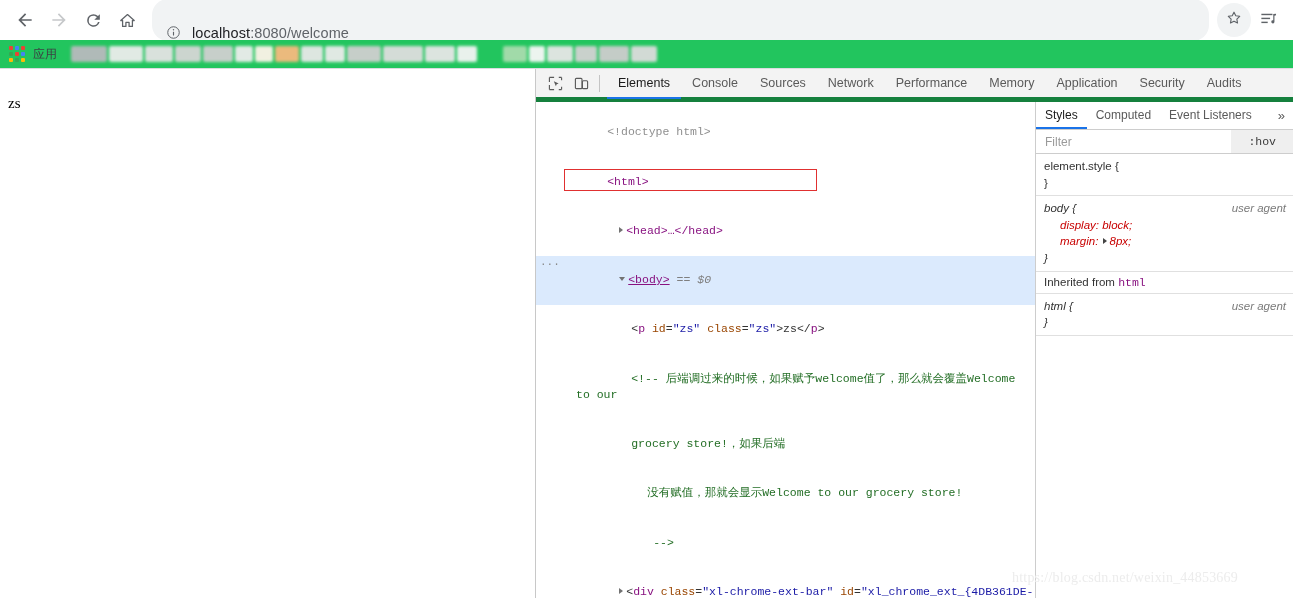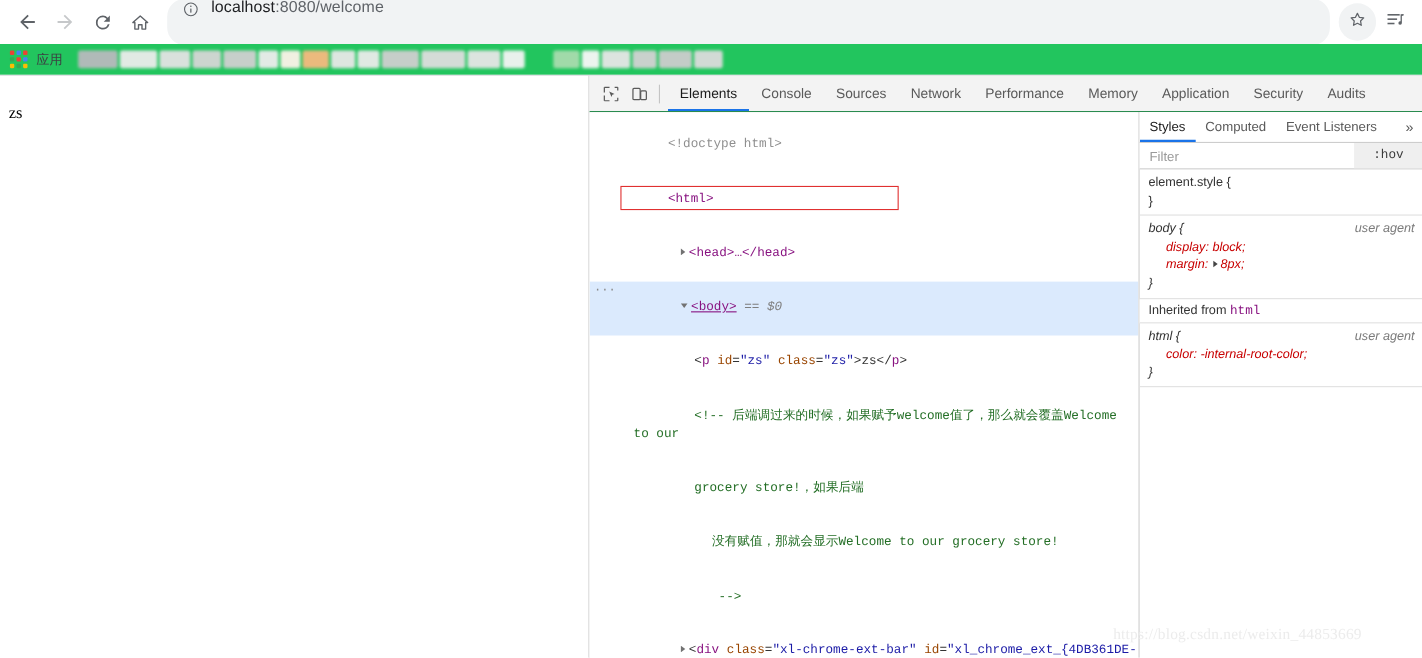--- a/index.html
+++ b/index.html
@@ -36,21 +36,21 @@
     cursor: pointer;
   }
   .nav-btn svg { display: block; }
 
   .omnibox {
     flex: 1 1 auto;
     height: 42px;
     margin-left: 8px; margin-right: 8px;
     background: #f1f3f4;
     border-radius: 16px;
-    display: flex; align-items: flex-start;
+    display: flex; align-items: flex-end;
     padding: 0 12px;
     cursor: text;
     position: relative;
     overflow: hidden;
   }
   .omni-info {
     width: 18px; height: 18px;
     margin-right: 10px;
     flex: 0 0 auto;
     display: flex; align-items: center; justify-content: center;
@@ -149,21 +149,21 @@
   .devtools {
     position: absolute; left: 536px; top: 69px;
     width: 757px; height: 529px;
     background: #ffffff;
     font-family: "Liberation Sans", sans-serif;
   }
   .dt-toolbar {
     position: absolute; left: 0; top: 0;
     width: 757px; height: 33px;
     display: flex; align-items: center;
-    border-bottom: 1px solid #15803d;
+    border-bottom: 5px solid #15803d;
     background: #f3f3f3;
   }
   .dt-icon-btn {
     width: 26px; height: 24px;
     display: flex; align-items: center; justify-content: center;
     cursor: pointer;
     flex: 0 0 auto;
   }
   .dt-icon-btn:first-child { margin-left: 6px; }
   .dt-divider {
@@ -539,21 +539,21 @@
 
       <div class="filter-row">
         <input class="filter-input" type="text" placeholder="Filter" style="">
         <div class="hov-btn">:hov</div>
       </div>
 
       <div id="css-rules">
           <div class="css-block"><span class="sel">element.style {</span><span class="indent-css" style="padding-left: 0px;">}</span></div>
           <div class="css-block css-ua"><span class="sel">body {</span><span class="ua-tag">user agent</span><span class="indent-css"><span class="prop">display: </span><span class="val">block;</span></span><span class="indent-css"><span class="prop">margin: </span><span class="expand-tri"></span><span class="val">8px;</span></span><span class="indent-css" style="padding-left: 0px;">}</span></div>
           <div class="inh-row"><span>Inherited from </span><span class="mono">html</span></div>
-          <div class="css-block css-ua"><span class="sel">html {</span><span class="ua-tag">user agent</span><span class="indent-css"><span class="prop">color: </span><span class="val">-internal-root-color;</span></span><span class="indent-css" style="padding-left: 0px;">}</span></div>
+          <div class="css-block css-ua"><span class="sel">html {</span><span class="ua-tag">user agent</span><span class="indent-css" style="padding-left: 0px;">}</span></div>
         </div>
 
     </div>
 
   </div>
 
   <div class="red-outline"></div>
 
   <div class="watermark">https://blog.csdn.net/weixin_44853669</div>
 </div>

